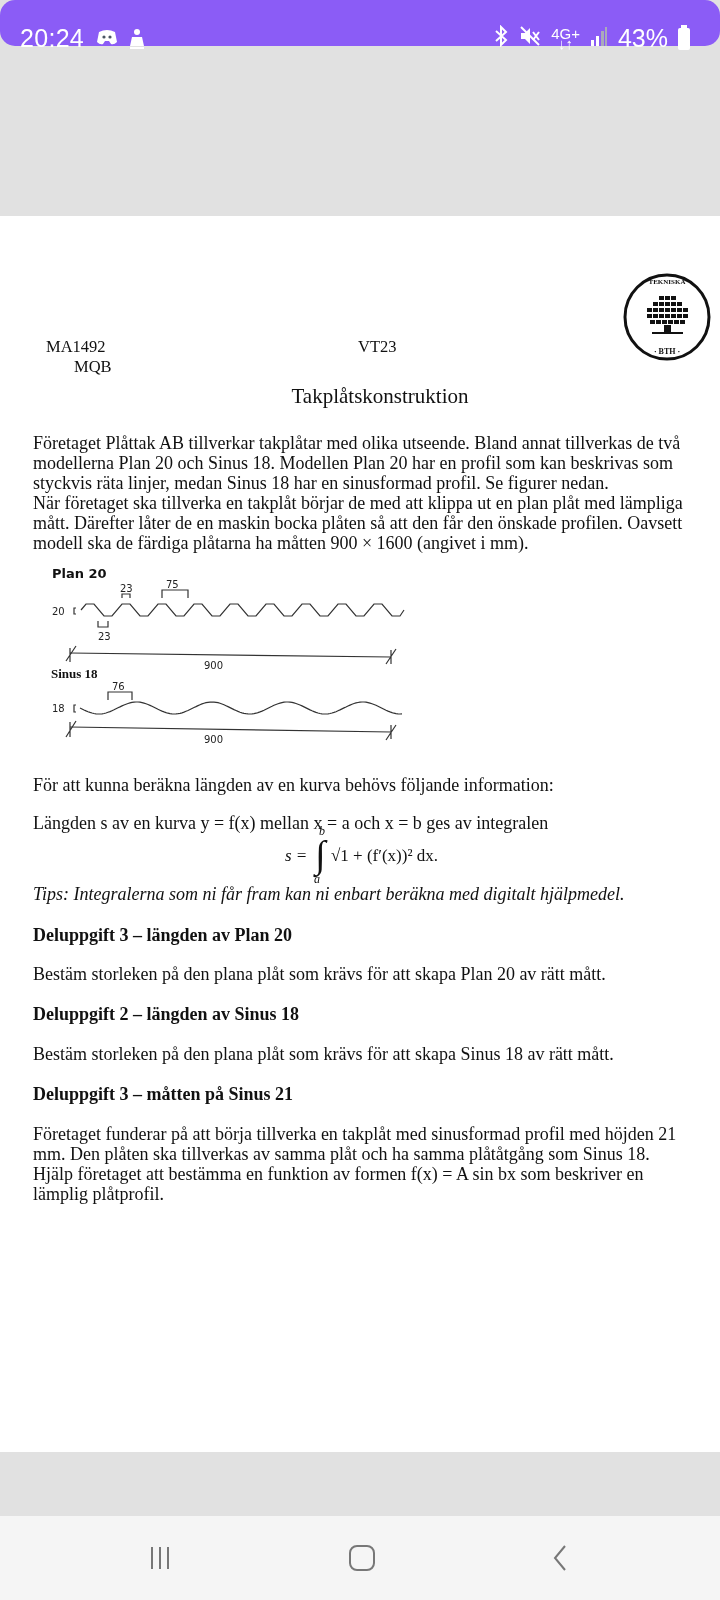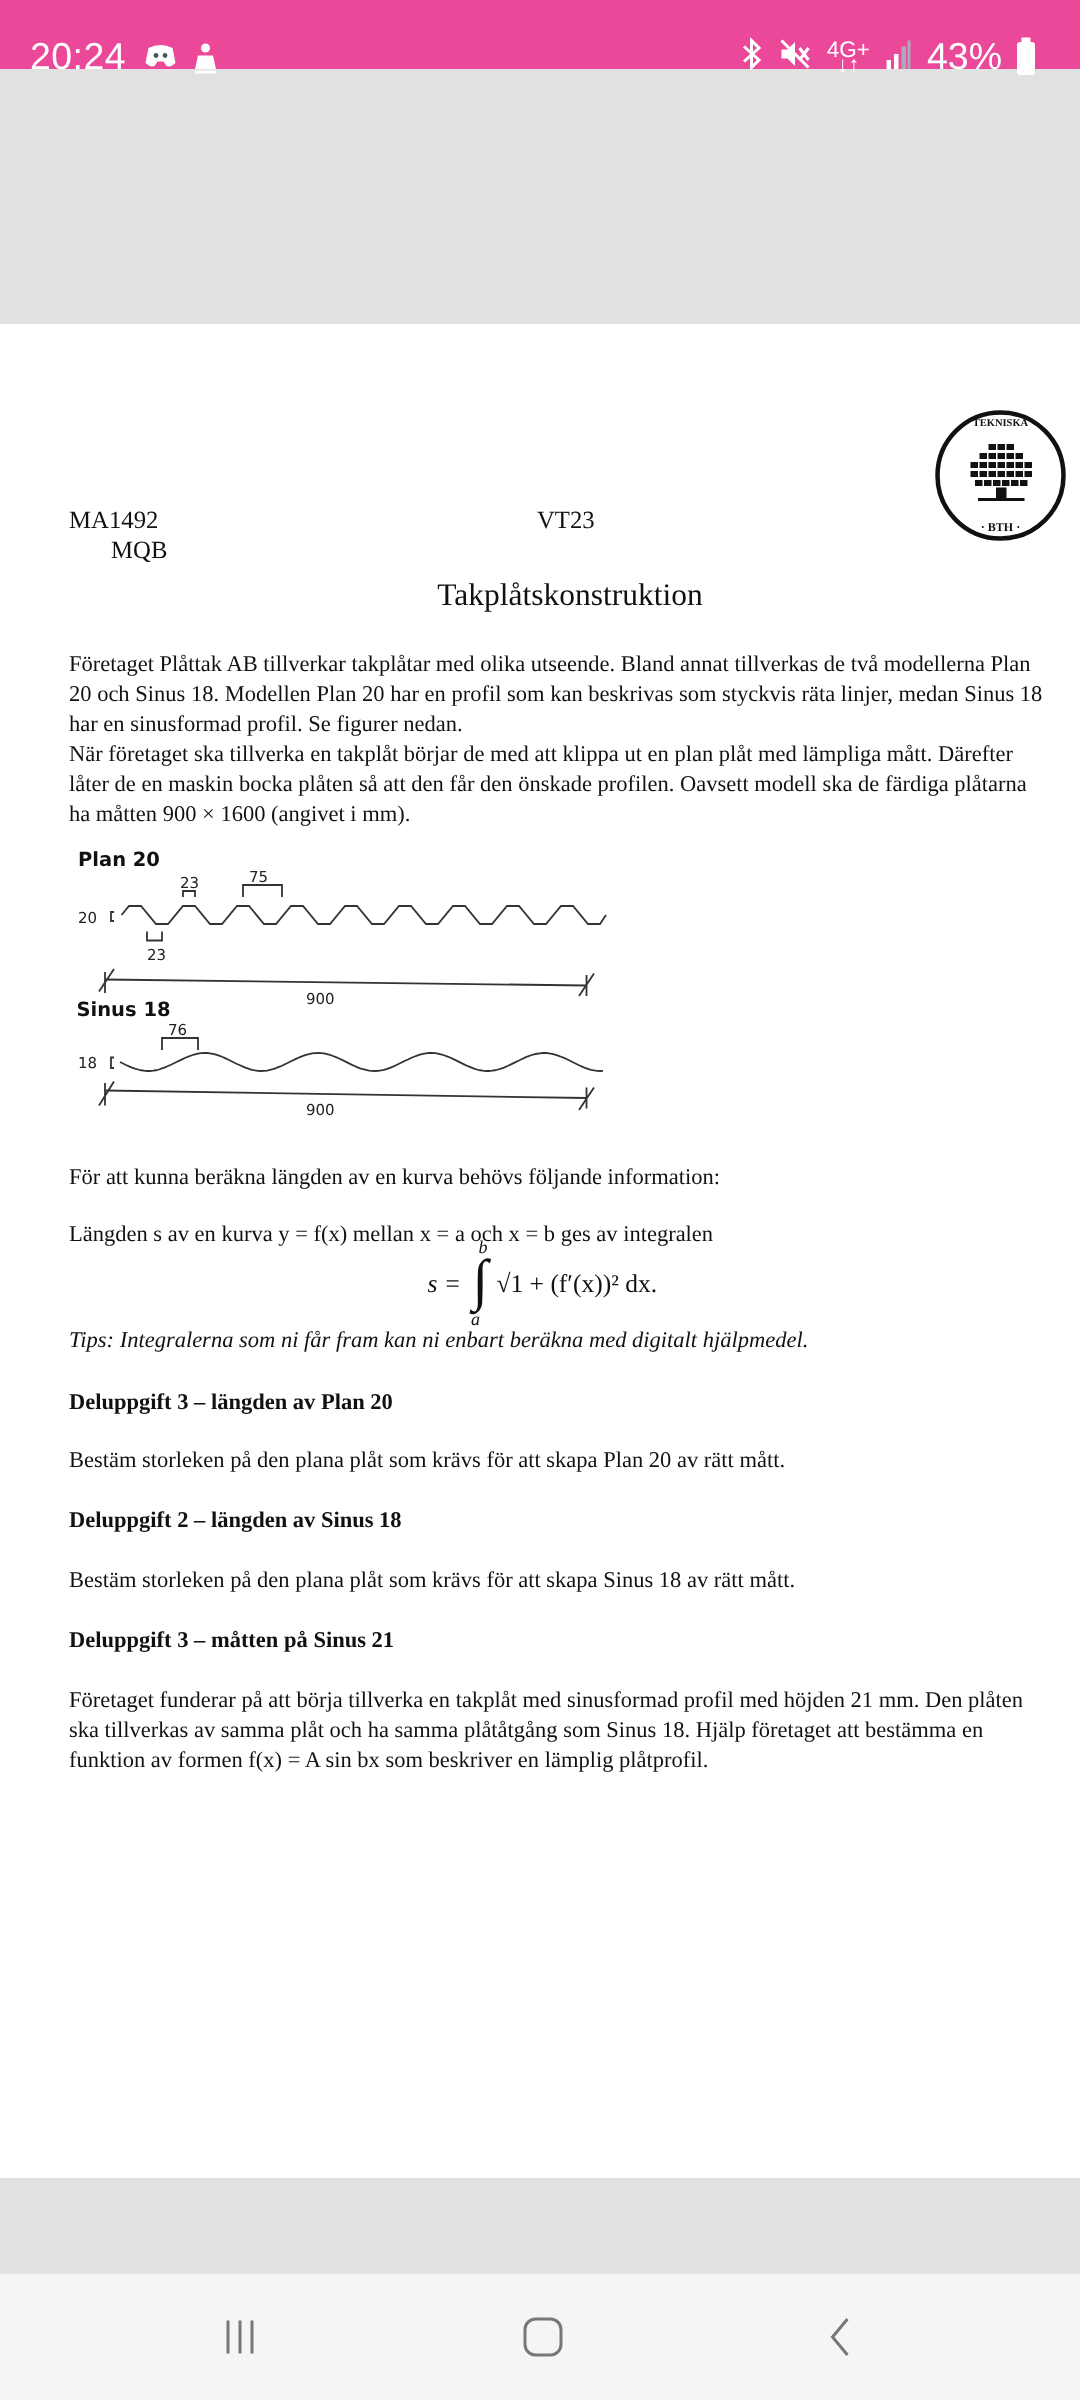--- a/index.html
+++ b/index.html
@@ -1,37 +1,37 @@
 <!DOCTYPE html>
 <html><head>
 <meta charset="utf-8">
 <style>
   * { box-sizing: border-box; margin: 0; padding: 0; }
   html, body { width: 720px; height: 1600px; overflow: hidden; background: #e1e1e1; }
   body { position: relative; font-family: "Liberation Serif", serif; color: #111; }
 
-  .status-bar { position: absolute; left: 0; top: 0; width: 720px; height: 46px; background: #ec4899; color: #fff; font-family: "Liberation Sans", sans-serif; }
+  .status-bar { position: absolute; left: 0; top: 0; width: 720px; height: 46px; background: #8b5cf6; color: #fff; font-family: "Liberation Sans", sans-serif; border-radius: 15px; }
   .status-bar .time { position: absolute; left: 20px; top: 24px; font-size: 25px; letter-spacing: 0.3px; }
   .status-bar .left-icons { position: absolute; left: 96px; top: 28px; display: flex; gap: 10px; }
   .status-bar .right { position: absolute; right: 30px; top: 24px; display: flex; align-items: center; gap: 10px; font-size: 25px; }
   .sicon { display: inline-block; color: #fff; font-size: 20px; line-height: 24px; }
   .net { font-size: 15px; line-height: 10px; text-align: center; }
   .battery { width: 12px; height: 22px; border-radius: 2px; background: #fff; position: relative; }
   .battery:before { content: ""; position: absolute; left: 3px; top: -3px; width: 6px; height: 3px; background: #fff; }
 
   .top-gray { position: absolute; left: 0; top: 58px; width: 720px; height: 158px; background: #e1e1e1; }
   .page { position: absolute; left: 0; top: 216px; width: 720px; height: 1236px; background: #fff; }
   .bottom-gray { position: absolute; left: 0; top: 1452px; width: 720px; height: 64px; background: #e1e1e1; }
   .nav-bar { position: absolute; left: 0; top: 1516px; width: 720px; height: 84px; background: #f5f5f5; }
   .nav-btn { position: absolute; top: 22px; width: 40px; height: 40px; display: flex; align-items: center; justify-content: center; }
 
   .logo { position: absolute; left: 622px; top: 272px; width: 90px; height: 90px; }
   .hdr { position: absolute; font-size: 16.5px; }
   .title { position: absolute; left: 0; width: 760px; top: 384px; text-align: center; font-size: 21px; }
-  .para { position: absolute; left: 46px; width: 650px; font-size: 15px; line-height: 20px; }
+  .para { position: absolute; left: 33px; width: 650px; font-size: 18px; line-height: 20px; }
   .h { font-weight: bold; }
   .figure { position: absolute; left: 46px; top: 570px; width: 370px; height: 190px; }
   .fig-label { position: absolute; font-family: "DejaVu Sans", sans-serif; font-weight: bold; font-size: 13px; }
   .formula { position: absolute; left: 285px; top: 836px; font-size: 17px; }
   .it { font-style: italic; }
 </style>
 </head>
 <body>
 
 <div class="status-bar">
@@ -129,21 +129,21 @@
 <div class="hdr" style="left:46px; top:337px;font-family:Liberation Serif, serif;">MA1492</div>
 <div class="hdr" style="left:46px; top:357px;margin-left:28px;">MQB</div>
 <div class="hdr" style="left:358px; top:337px;">VT23</div>
 <div class="title">Takplåtskonstruktion</div>
 
 <div class="para" style="top:433px;">Företaget Plåttak AB tillverkar takplåtar med olika utseende. Bland annat tillverkas de två modellerna Plan 20 och Sinus 18. Modellen Plan 20 har en profil som kan beskrivas som styckvis räta linjer, medan Sinus 18 har en sinusformad profil. Se figurer nedan.</div>
 <div class="para" style="top:493px;">När företaget ska tillverka en takplåt börjar de med att klippa ut en plan plåt med lämpliga mått. Därefter låter de en maskin bocka plåten så att den får den önskade profilen. Oavsett modell ska de färdiga plåtarna ha måtten 900 × 1600 (angivet i mm).</div>
 
 <div class="figure">
   <div class="fig-label" style="left:6px; top:-4px;">Plan 20</div>
-  <div class="fig-label" style="left:5px; top:96px;">Sinus 18</div>
+  <div class="fig-label" style="left:5px; top:96px;font-family:Liberation Serif, serif;">Sinus 18</div>
   <svg width="370" height="190" viewBox="0 0 370 190" style="position:absolute;left:0;top:0;">
     <g fill="none" stroke="#333" stroke-width="1.2">
       <path id="plan-path" d="M35 40 L40 34 L48 34 L58 46 L66 46 L76 34 L84 34 L94 46 L102 46 L112 34 L120 34 L130 46 L138 46 L148 34 L156 34 L166 46 L174 46 L184 34 L192 34 L202 46 L210 46 L220 34 L228 34 L238 46 L246 46 L256 34 L264 34 L274 46 L282 46 L292 34 L300 34 L310 46 L318 46 L328 34 L336 34 L346 46 L354 46 L358 40"></path>
       <path d="M30 38 L28 38 L28 44 L30 44"></path>
       <path d="M76 28 L76 24 L84 24 L84 28"></path>
       <path d="M116 28 L116 20 L142 20 L142 28"></path>
       <path d="M52 51 L52 57 L62 57 L62 51"></path>
       <path d="M24 83 L345 87"></path>
         <path d="M20 91 L30 76 M24 78 L24 92"></path>
         <path d="M340 94 L350 79 M345 80 L345 94"></path>

